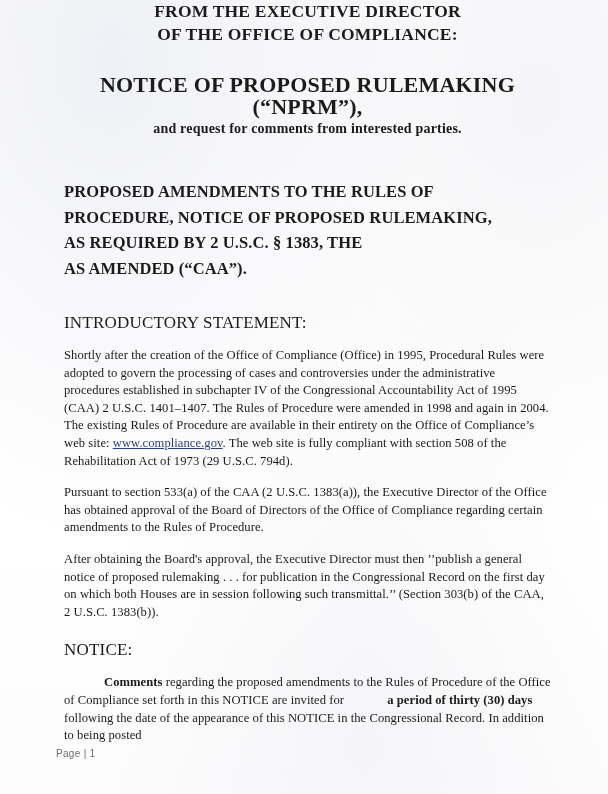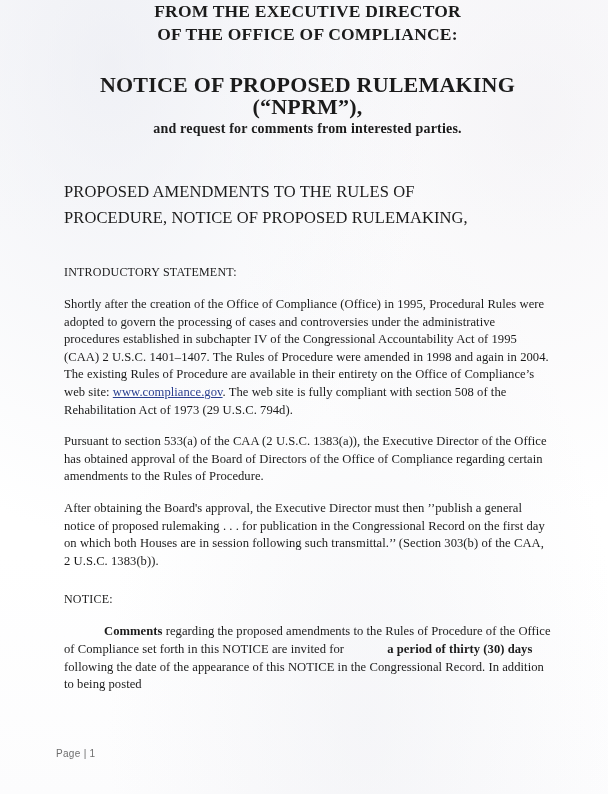--- a/index.html
+++ b/index.html
@@ -54,32 +54,32 @@
     line-height: 22px;
     padding-top: 28px;
   }
   .subtitle-line-2 {
     font-size: 14px;
     line-height: 22px;
   }
 
   
   .main-heading {
-    font-weight: normal;
+    font-weight: bold;
     font-size: 16.5px;
     line-height: 25.5px;
     text-align: left;
     padding-top: 39px;
     letter-spacing: 0.1px;
   }
   .main-heading div { white-space: nowrap; }
 
   
   .section-heading {
-    font-size: 12px;
+    font-size: 17px;
     line-height: 18px;
     font-weight: normal;
     letter-spacing: 0.2px;
   }
   .sh-intro { padding-top: 33px; }
   .sh-notice { padding-top: 20px; }
 
   
   p.body {
     font-size: 12.6px;
@@ -119,20 +119,22 @@
     <div class="title-block">
       <div class="title-line-1">FROM THE EXECUTIVE DIRECTOR</div>
       <div class="title-line-2">OF THE OFFICE OF COMPLIANCE:</div>
       <div class="subtitle-line-1">NOTICE OF PROPOSED RULEMAKING (“NPRM”),</div>
       <div class="subtitle-line-2">and request for comments from interested parties.</div>
     </div>
 
     <div class="main-heading">
       <div>PROPOSED AMENDMENTS TO THE RULES OF</div>
       <div>PROCEDURE, NOTICE OF PROPOSED RULEMAKING,</div>
+      <div>AS REQUIRED BY 2 U.S.C. § 1383, THE</div>
+      <div>AS AMENDED (“CAA”).</div>
     </div>
 
     <div class="section-heading sh-intro">INTRODUCTORY STATEMENT:</div>
 
     <p class="body p-first"><span>Shortly after the creation of the Office of Compliance (Office) in 1995, Procedural Rules were adopted to govern the processing of cases and controversies under the administrative procedures established in subchapter IV of the Congressional Accountability Act of 1995 (CAA) 2 U.S.C. 1401–1407. The Rules of Procedure were amended in 1998 and again in 2004. The existing Rules of Procedure are available in their entirety on the Office of Compliance’s web site: </span><a class="doclink" href="#">www.compliance.gov</a><span>.  The web site is fully compliant with section 508 of the Rehabilitation Act of 1973 (29 U.S.C. 794d).</span></p>
 
     <p class="body p-gap">Pursuant to section 533(a) of the CAA (2 U.S.C. 1383(a)), the Executive Director of the Office has obtained approval of the Board of Directors of the Office of Compliance regarding certain amendments to the Rules of Procedure.</p>
 
     <p class="body p-gap">After obtaining the Board's approval, the Executive Director must then ’’publish a general notice of proposed rulemaking . . . for publication in the Congressional Record on the first day on which both Houses are in session following such transmittal.’’ (Section 303(b) of the CAA, 2 U.S.C. 1383(b)).</p>
 

